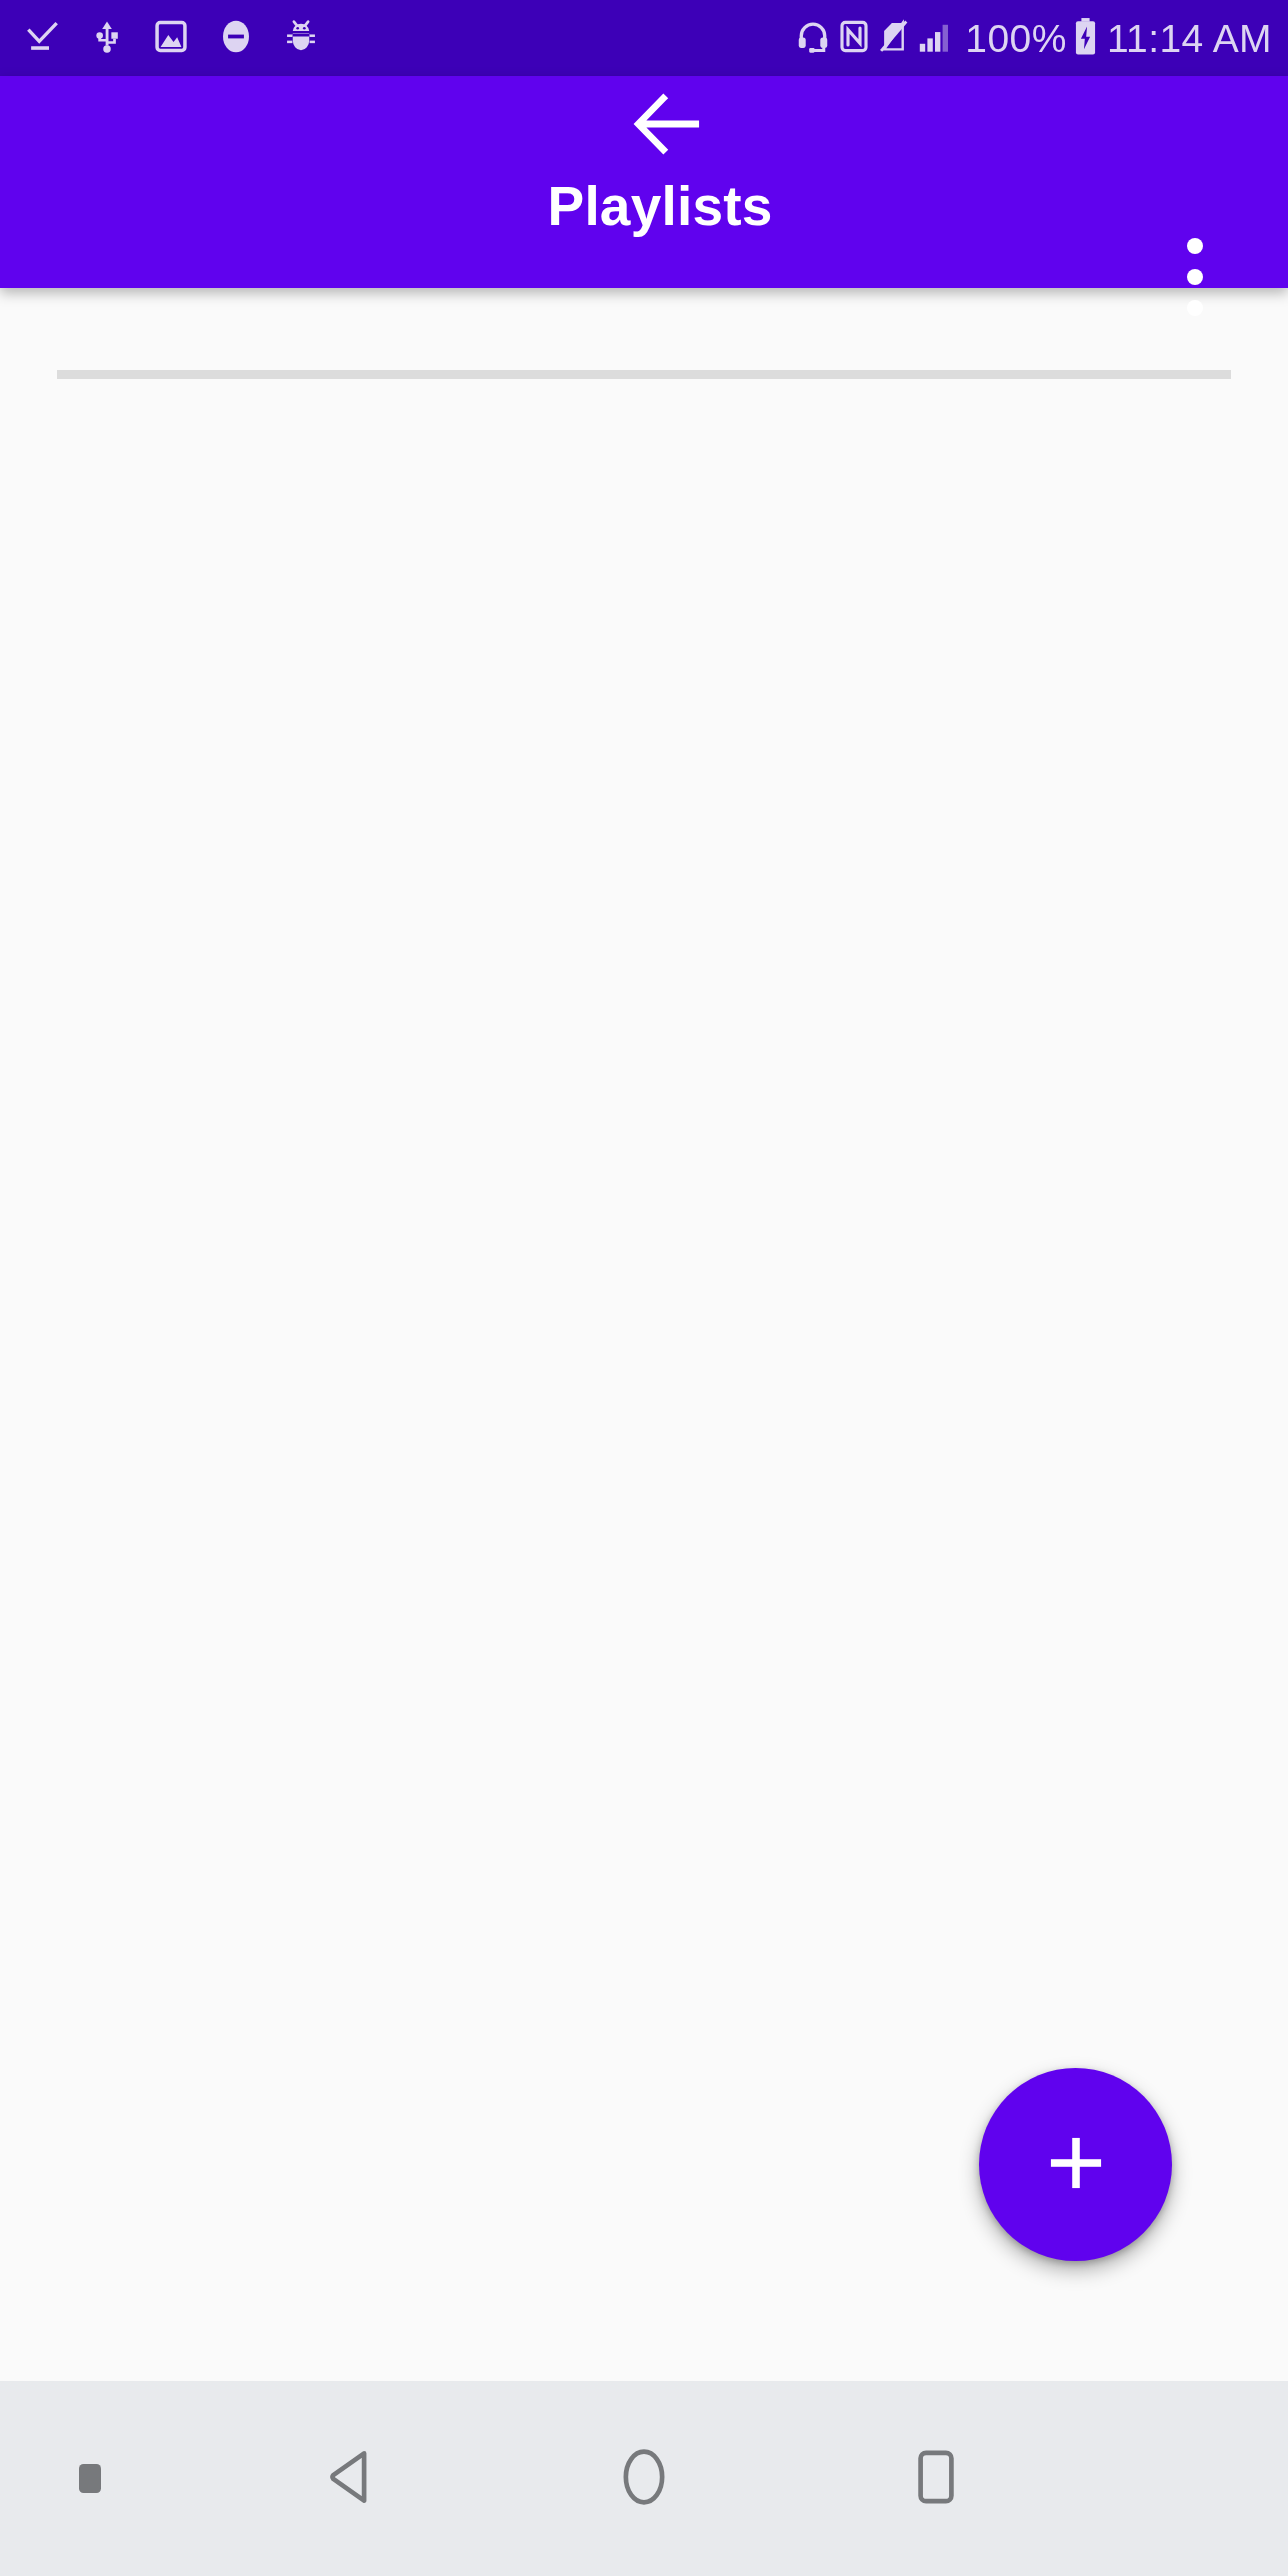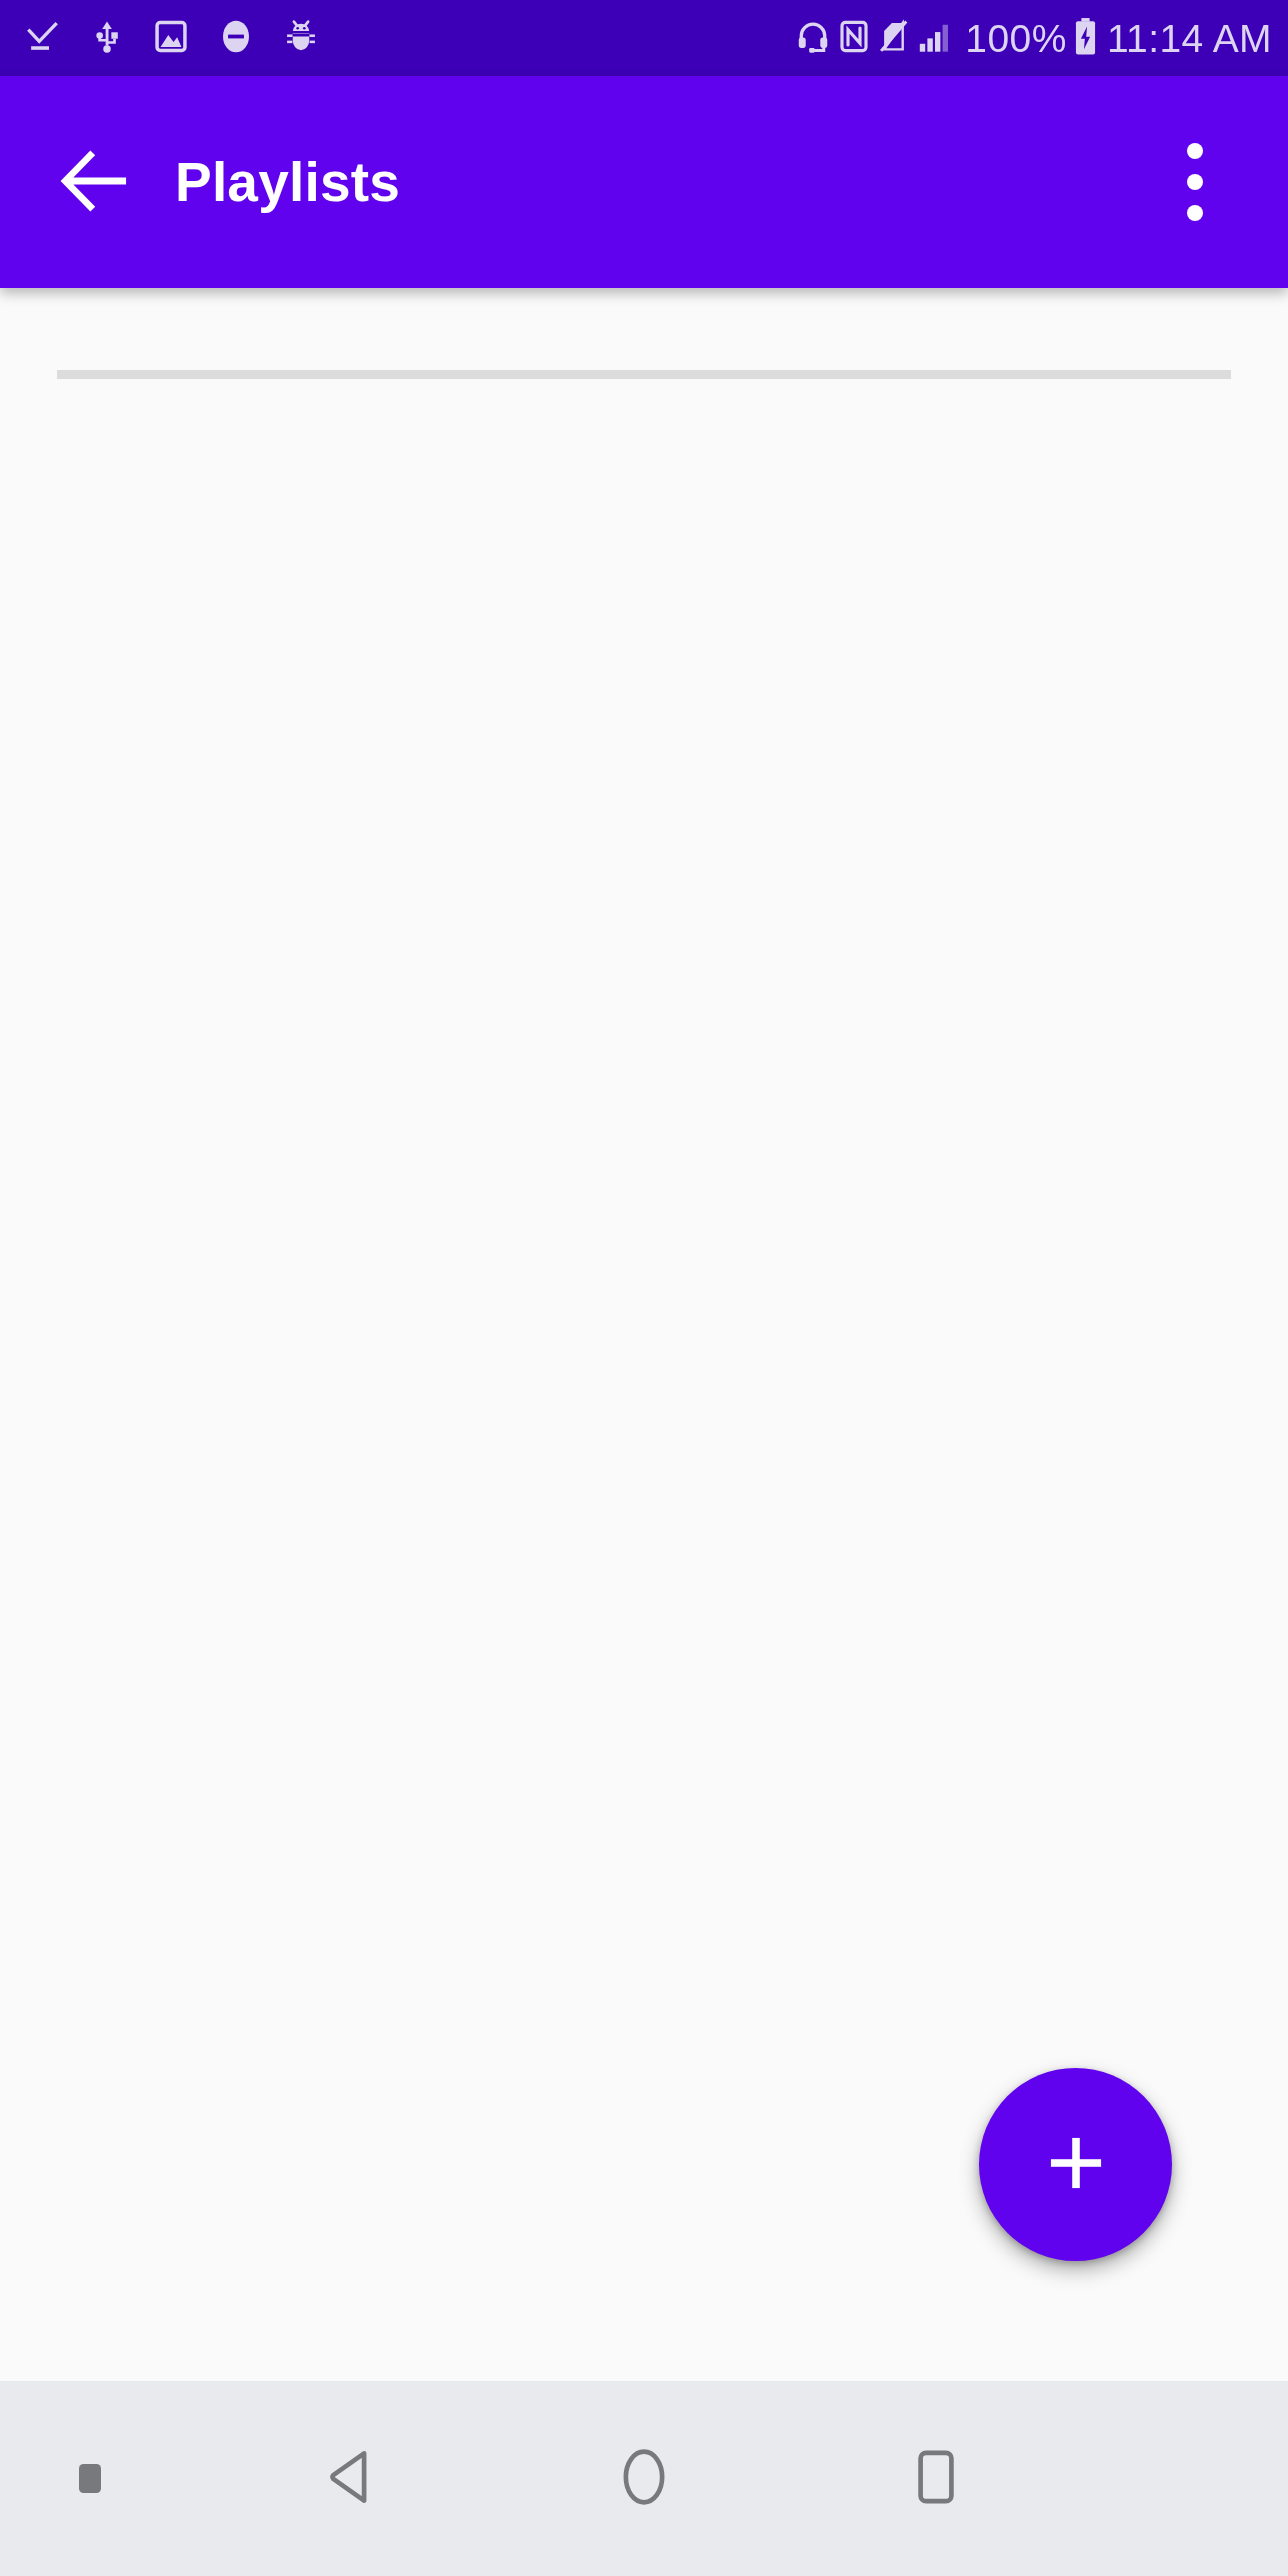--- a/index.html
+++ b/index.html
@@ -30,20 +30,21 @@
   .status-clock { margin-left:5.4px; }
 
   
   .app-bar {
     position:absolute; top:76px; left:0;
     width:1288px; height:212px;
     background:#6002ee;
     display:flex; align-items:center;
     box-shadow:0 5.4px 12.5px rgba(0,0,0,0.28);
     z-index:5;
+    flex-direction:column;
   }
   .back-btn {
     width:98px; height:98px; margin-left:45px;
     display:flex; align-items:center; justify-content:center;
     flex:0 0 auto;
   }
   .app-title {
     color:#ffffff; font-size:55px; font-weight:bold;
     margin-left:32px; letter-spacing:0.2px;
     white-space:nowrap;

